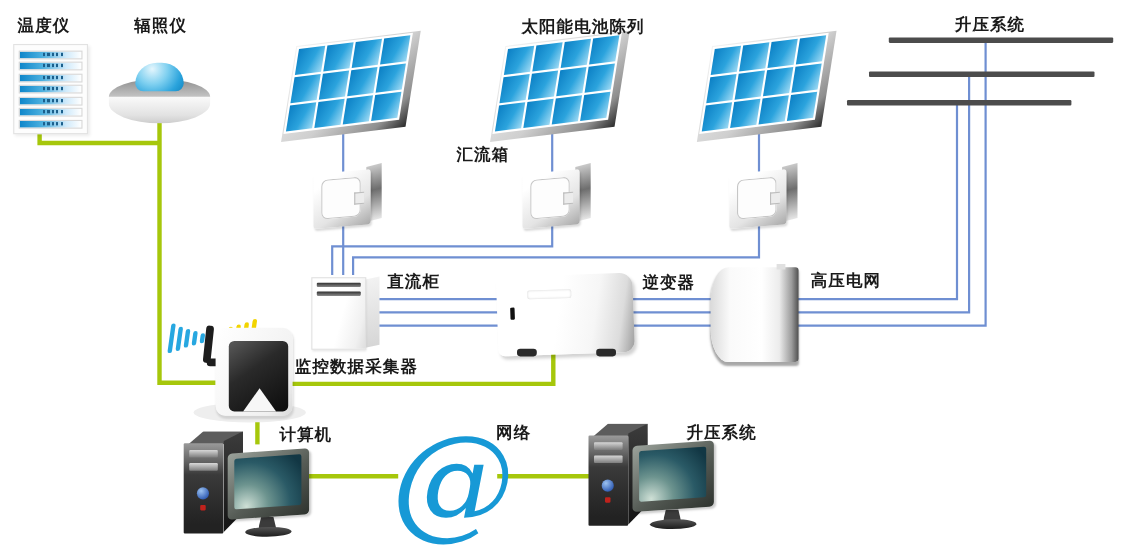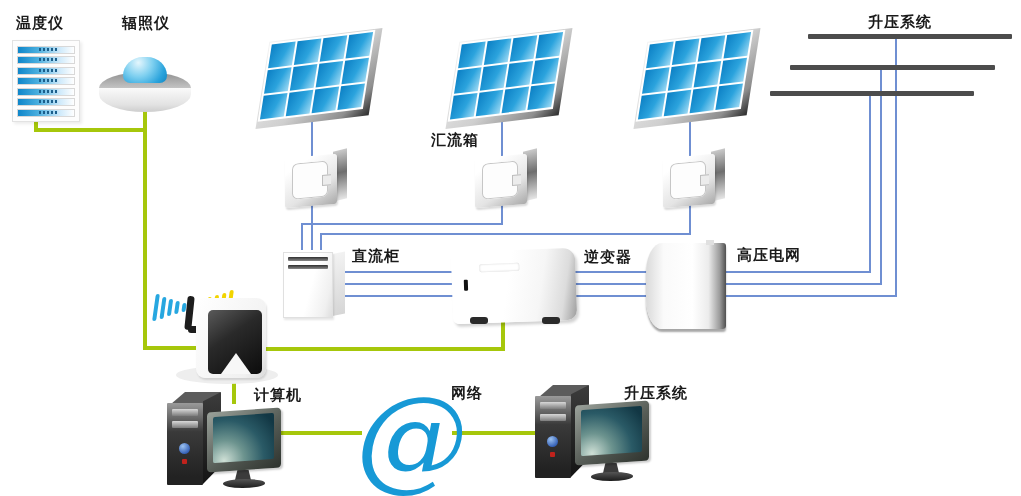--- a/index.html
+++ b/index.html
@@ -146,25 +146,27 @@
     <path class="wire-green" d="M36,112 V130 H145"></path>
     <path class="wire-green" d="M145,108 V348 H196"></path>
     <path class="wire-green" d="M262,349 H503 V310"></path>
     <path class="wire-green" d="M234,372 V404"></path>
     <path class="wire-green" d="M280,433 H362"></path>
     <path class="wire-green" d="M452,433 H538"></path>
   </svg>
 
   <div class="lbl" style="left:16px;top:14px">温度仪</div>
   <div class="lbl" style="left:122px;top:14px">辐照仪</div>
+  <div class="lbl" style="left:474px;top:15px">太阳能电池陈列</div>
   <div class="lbl" style="left:868px;top:13px">升压系统</div>
-  <div class="lbl" style="left:431px;top:131px">汇流箱</div>
+  <div class="lbl" style="left:415px;top:131px">汇流箱</div>
   <div class="lbl" style="left:352px;top:247px">直流柜</div>
   <div class="lbl" style="left:584px;top:248px">逆变器</div>
   <div class="lbl" style="left:737px;top:246px">高压电网</div>
+  <div class="lbl" style="left:268px;top:324px">监控数据采集器</div>
   <div class="lbl" style="left:254px;top:386px">计算机</div>
   <div class="lbl" style="left:451px;top:384px">网络</div>
   <div class="lbl" style="left:624px;top:384px">升压系统</div>
 
   <div class="grid-bar" style="left:808px;top:34px;width:204px"></div>
   <div class="grid-bar" style="left:790px;top:65px;width:205px"></div>
   <div class="grid-bar" style="left:770px;top:91px;width:204px"></div>
 
   <div class="temp-meter">
       <div class="temp-bar">

